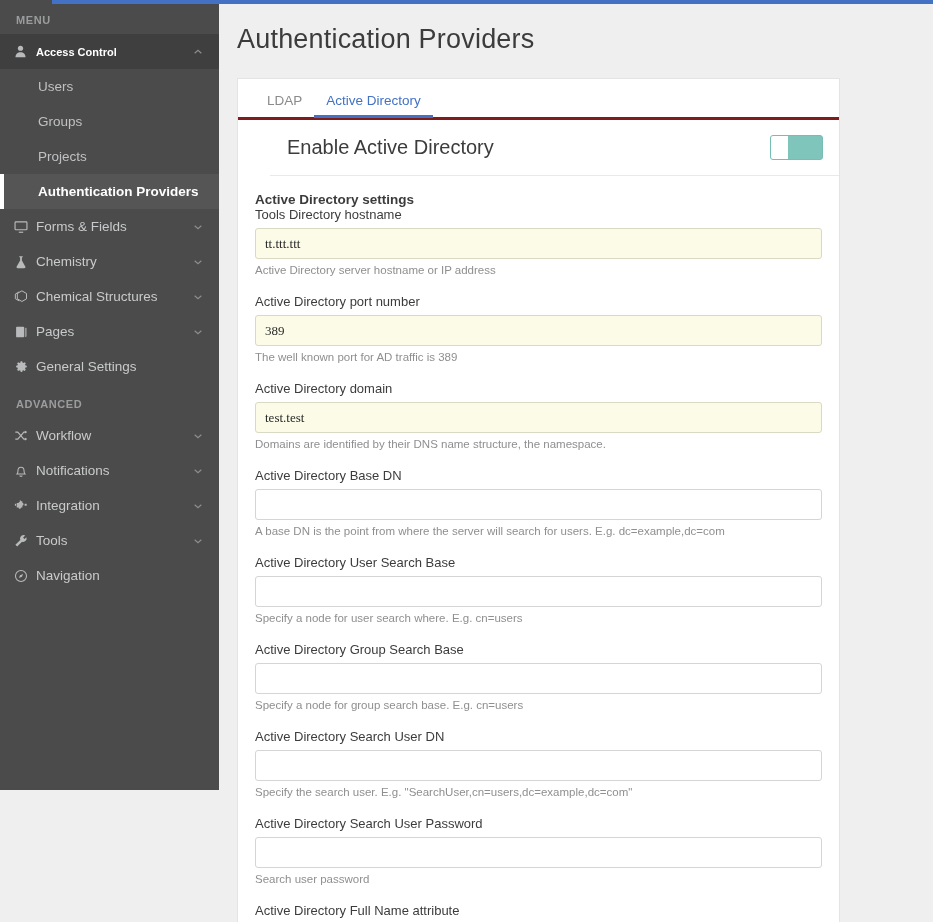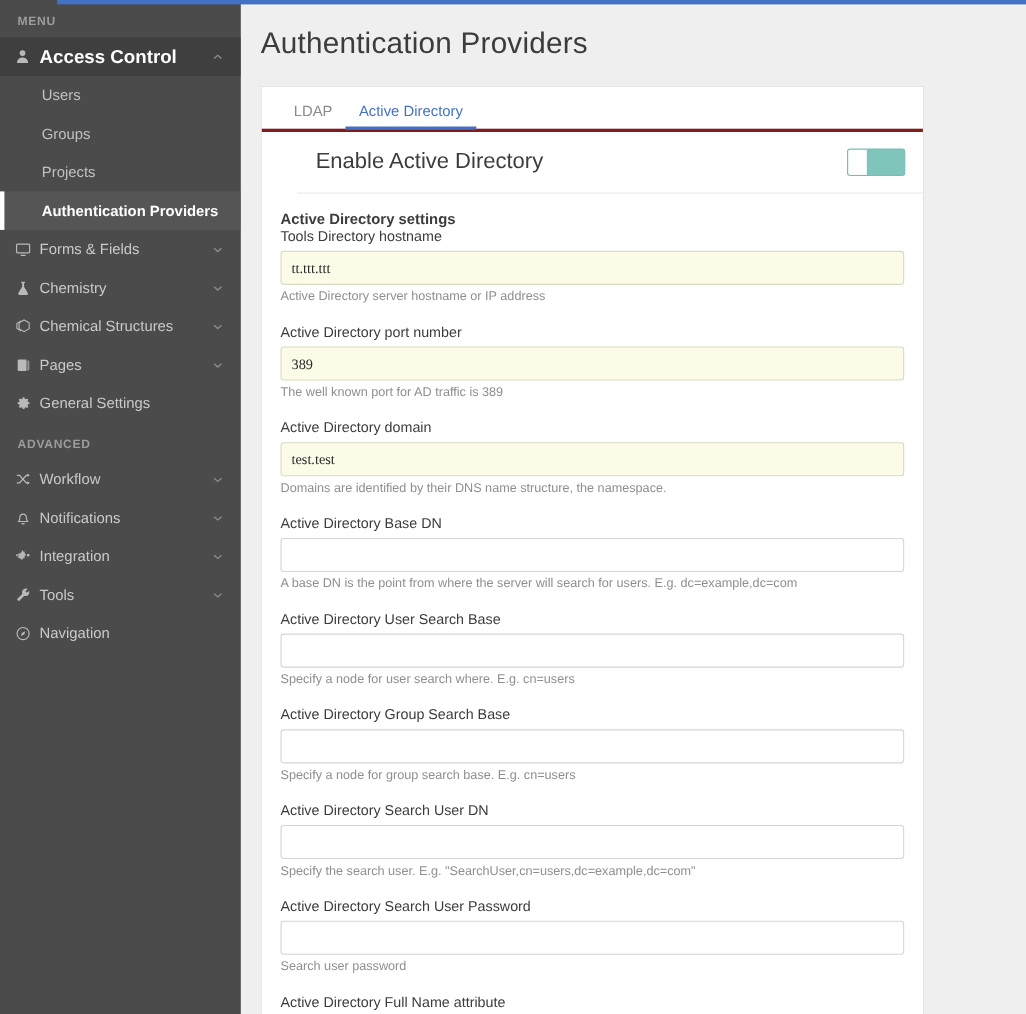--- a/index.html
+++ b/index.html
@@ -12,32 +12,32 @@
   #app { position: relative; width: 933px; height: 922px; display: flex; }
 
   
   #topbar {
     position: absolute; top: 0; left: 52px; right: 0; height: 4px;
     background: #4372c4; z-index: 50;
   }
 
   
   #sidebar {
-    width: 219px; flex: 0 0 219px; height: 922px;
+    width: 219px; flex: 0 0 219px; height: 790px;
     background: #4b4b4b; color: #c9cacb;
     overflow: hidden; position: relative;
   }
   .section-label {
     font-size: 11px; font-weight: bold; letter-spacing: .6px;
     color: #9b9c9d; padding: 14px 0 8px 16px; text-transform: uppercase;
   }
   .nav-group-head {
     display: flex; align-items: center; height: 35px;
     background: #3f3f3f; padding: 0 14px 0 14px;
-    color: #ffffff; font-size: 17px; font-weight: bold;
+    color: #ffffff; font-size: 11px; font-weight: bold;
     cursor: pointer;
   }
   .nav-item {
     display: flex; align-items: center; height: 35px;
     padding: 0 14px 0 14px;
     color: #c9cacb; font-size: 13.5px; cursor: pointer;
   }
   .nav-icon {
     width: 22px; flex: 0 0 22px; display: flex; align-items: center;
     justify-content: flex-start; color: #b9babb;

